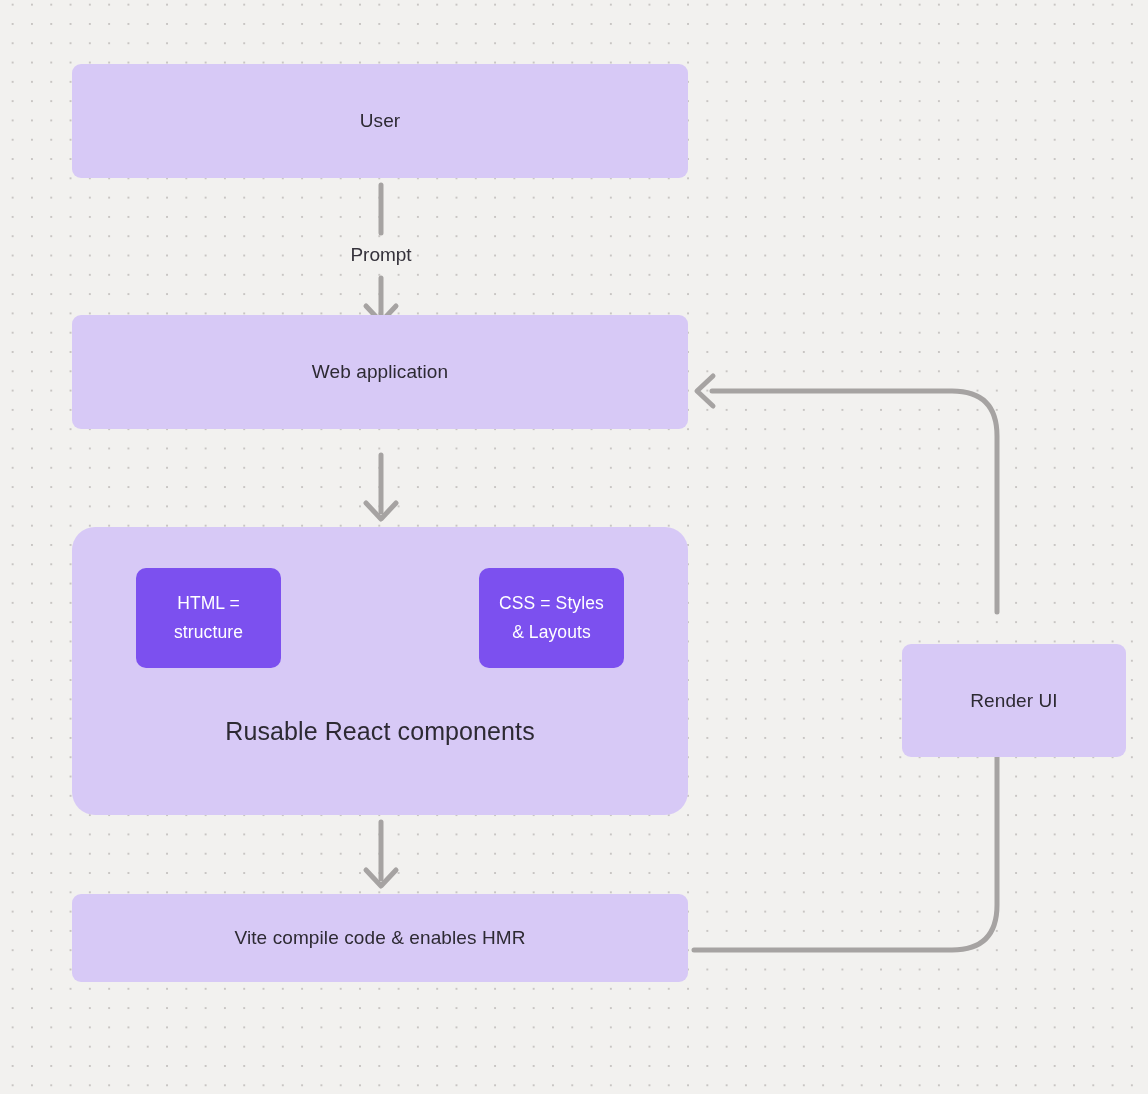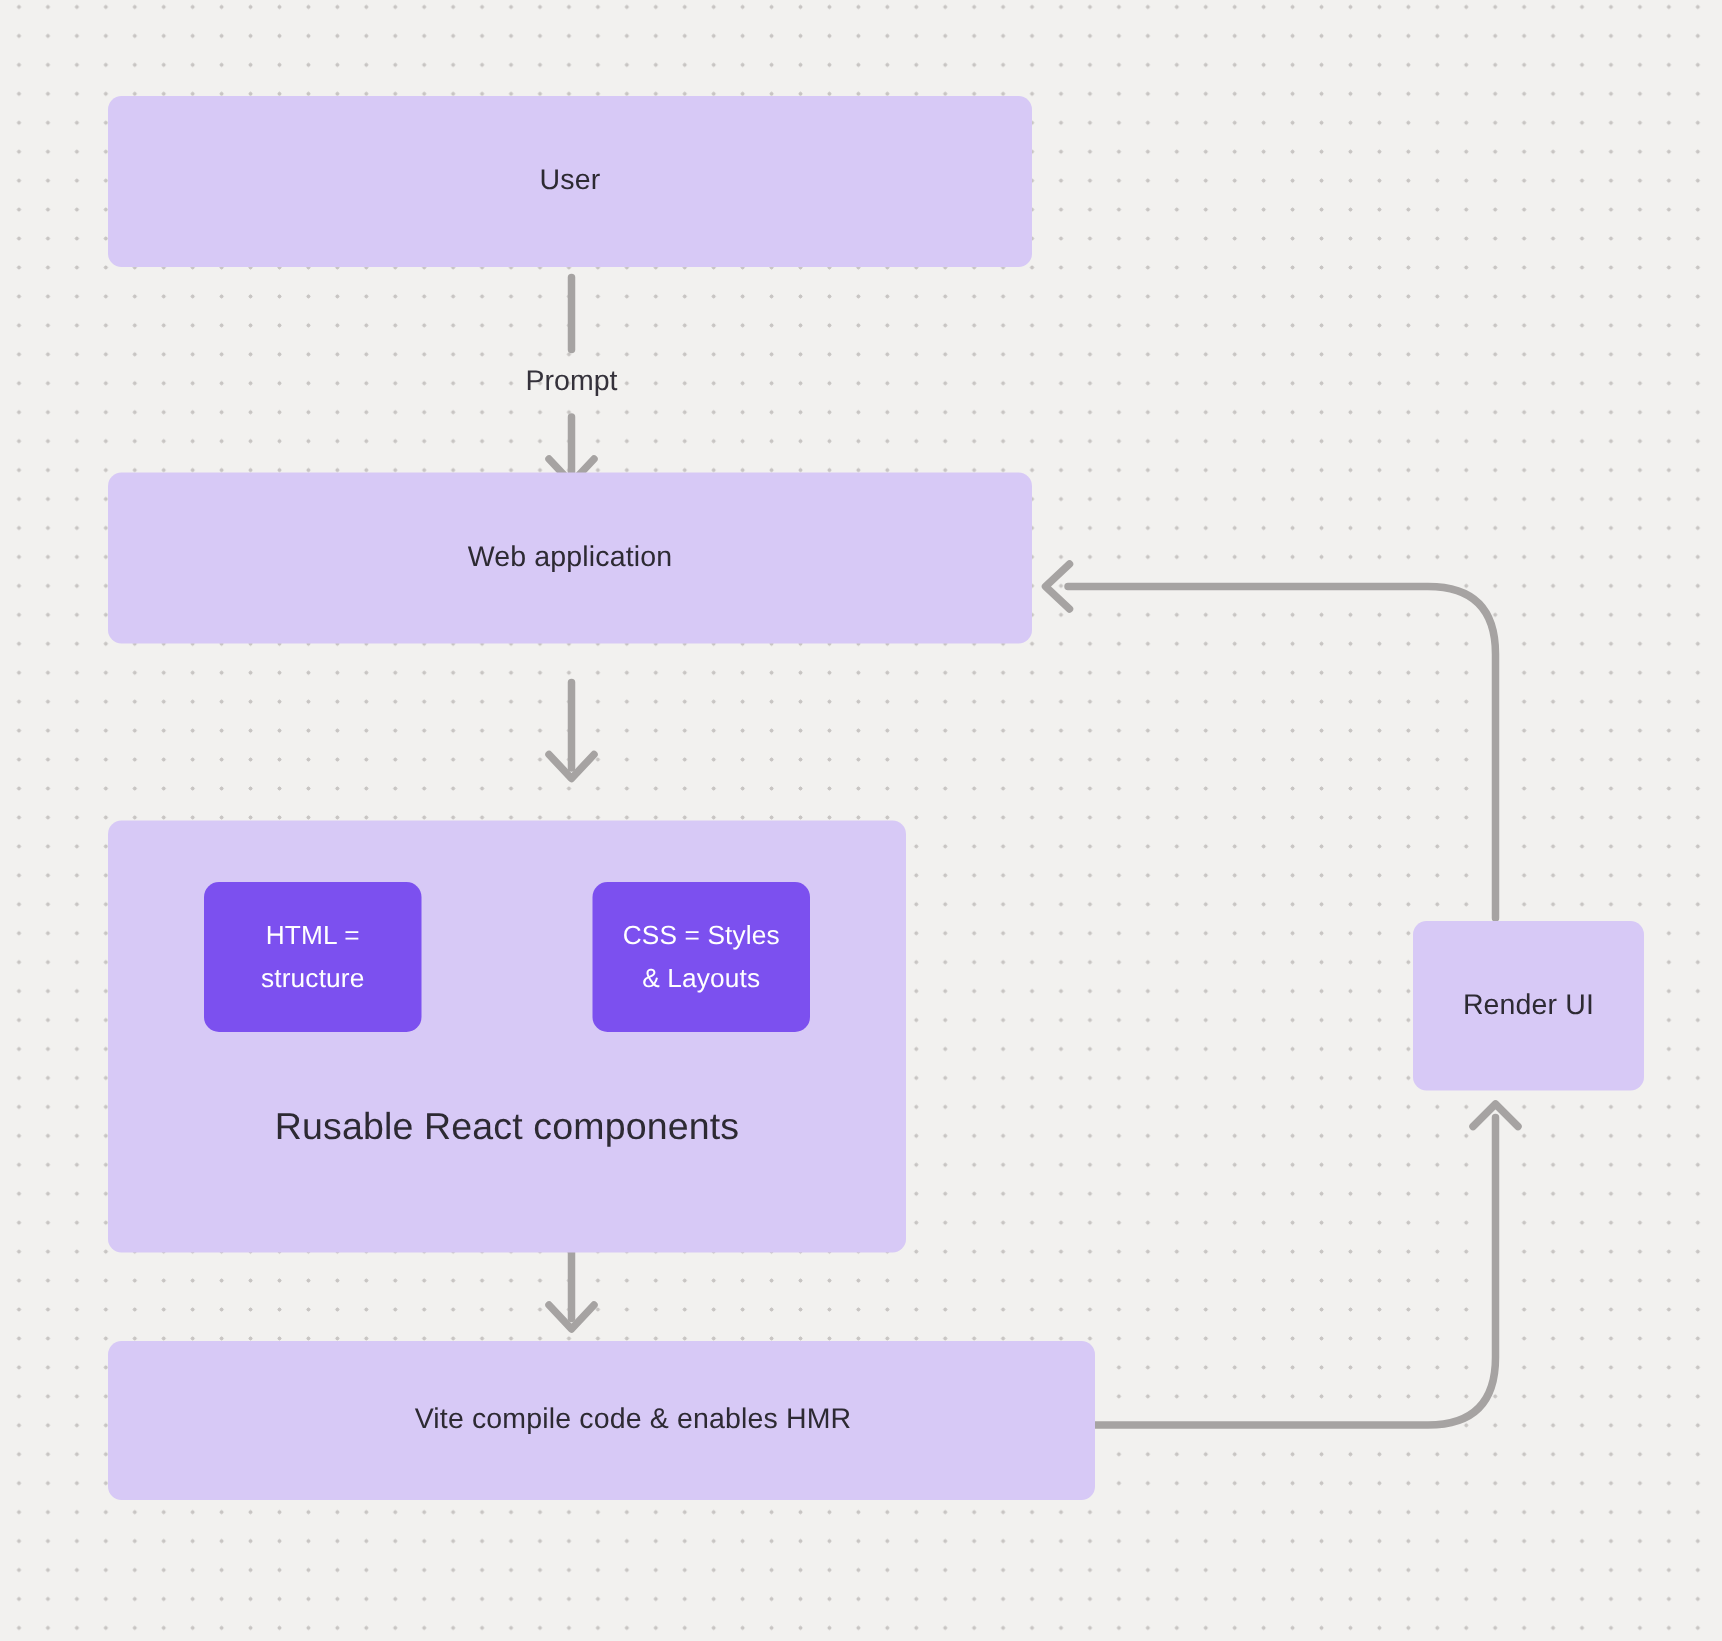--- a/index.html
+++ b/index.html
@@ -32,23 +32,23 @@
     align-items: center;
     justify-content: center;
     color: #2d2a33;
     font-size: 19px;
     font-weight: 500;
     letter-spacing: 0.1px;
     text-align: center;
   }
   .node-user        { left: 72px;  top: 64px;  width: 616px; height: 114px; }
   .node-webapp      { left: 72px;  top: 315px; width: 616px; height: 114px; }
-  .node-components  { left: 72px;  top: 547px; width: 532px; height: 288px; display: block; }
-  .node-vite        { left: 72px;  top: 894px; width: 616px; height: 106px; padding-left: 42px; }
-  .node-renderui    { left: 902px; top: 614px; width: 154px; height: 113px; margin-left: 40px; }
+  .node-components  { left: 72px;  top: 527px; width: 616px; height: 288px; display: block; border-radius: 23px; }
+  .node-vite        { left: 72px;  top: 894px; width: 616px; height: 88px; }
+  .node-renderui    { left: 902px; top: 644px; width: 224px; height: 113px; }
 
   .chips-row {
     position: absolute;
     left: 64px; right: 64px; top: 41px;
     display: flex;
     justify-content: space-between;
   }
   .chip {
     width: 145px;
     height: 100px;

